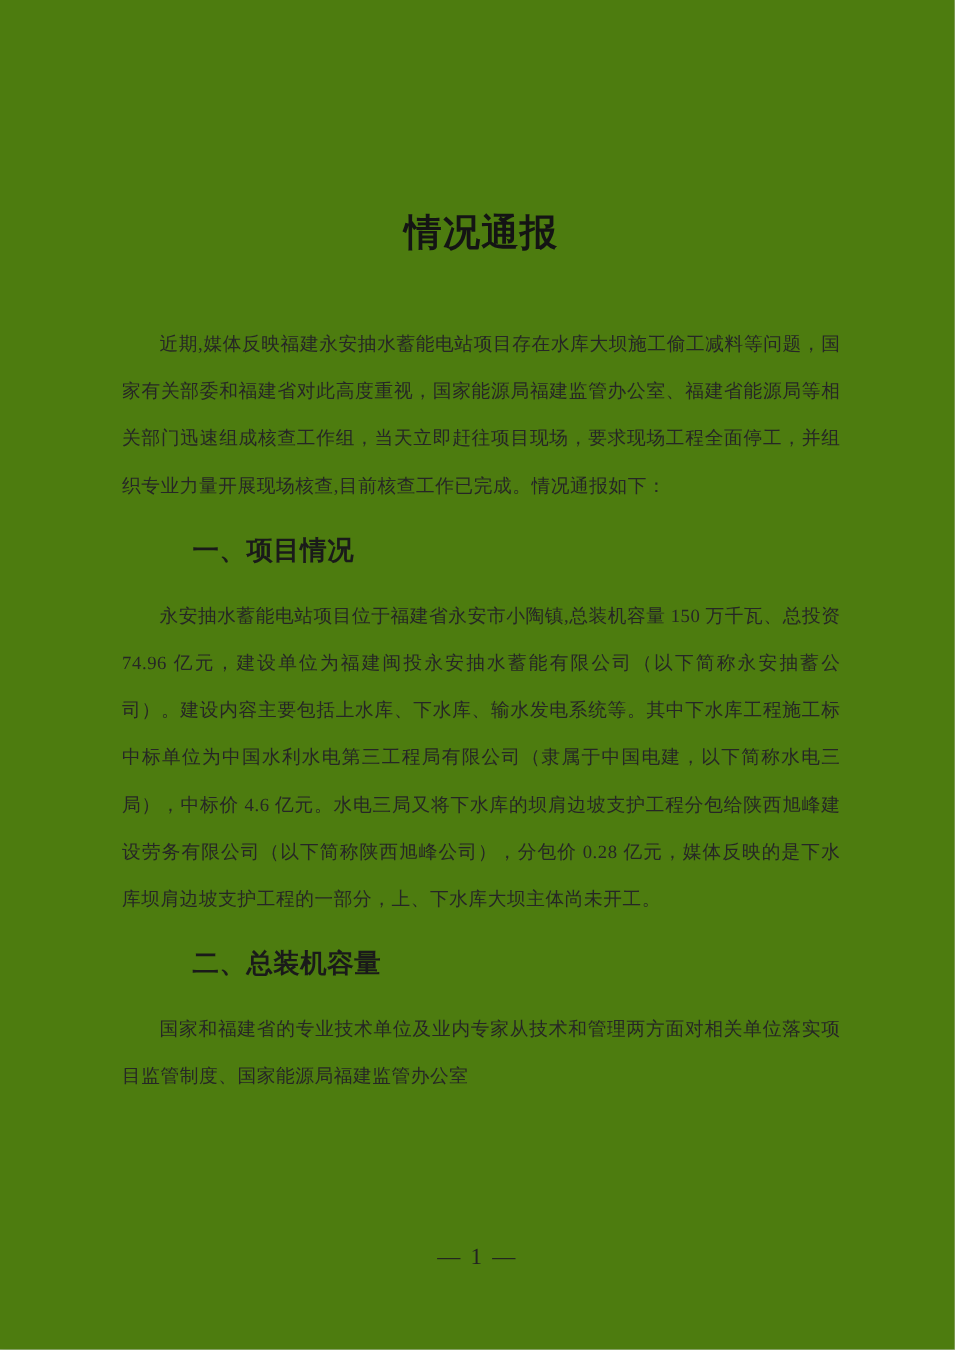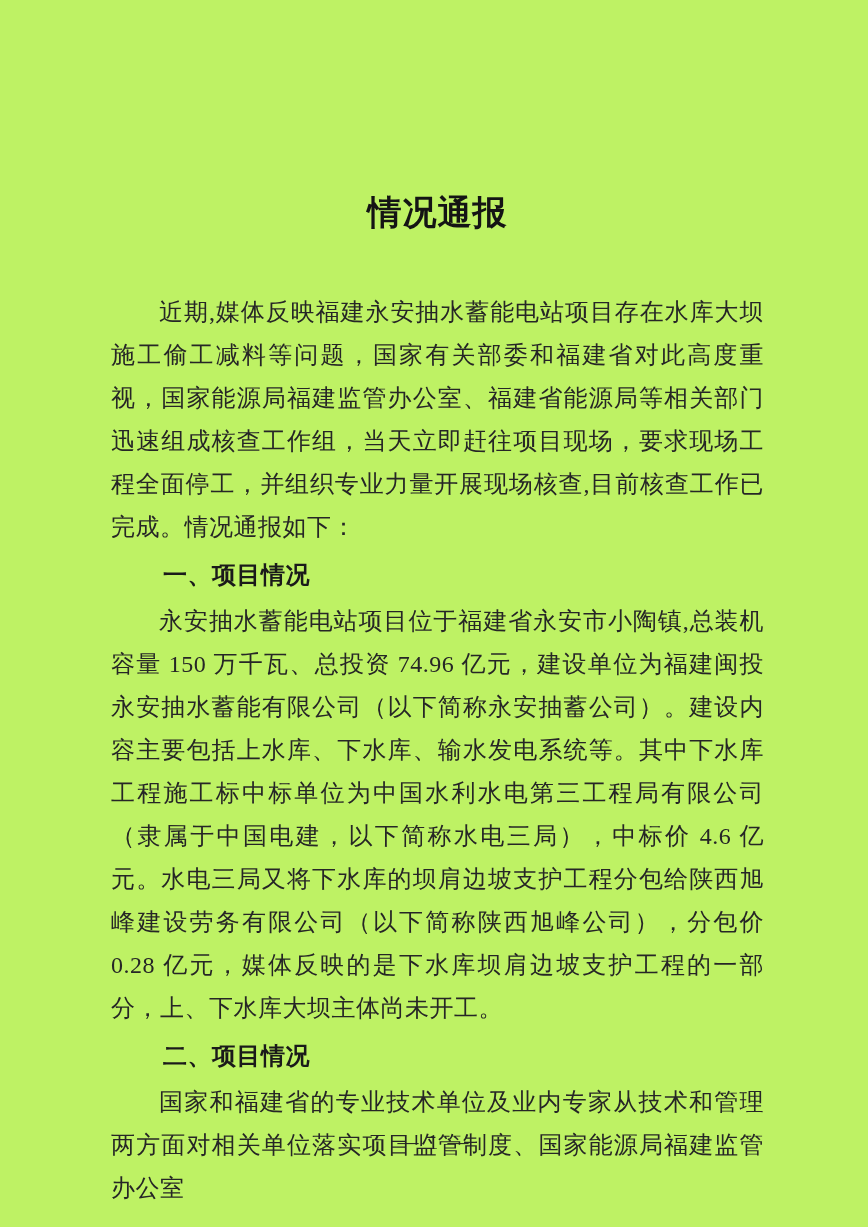--- a/index.html
+++ b/index.html
@@ -5,21 +5,21 @@
   html, body {
     margin: 0;
     padding: 0;
     background: #e8e8e8;
   }
   .page {
     position: relative;
     width: 868px;
     height: 1227px;
     margin: 0 auto;
-    background: #bef264;
+    background: #4d7c0f;
     font-family: "Liberation Serif", serif;
     overflow: hidden;
     box-shadow: 0 0 6px rgba(0,0,0,0.25);
   }
   .content {
     position: absolute;
     left: 111px;
     top: 0;
     width: 653px;
   }
@@ -30,30 +30,30 @@
     line-height: 46px;
     font-weight: 700;
     letter-spacing: 1px;
     color: #141414;
   }
   .sections {
     margin-top: 55px;
   }
   .body-para {
     margin: 0;
-    font-size: 24px;
+    font-size: 17px;
     line-height: 43px;
     text-align: justify;
     text-indent: 2em;
     letter-spacing: 0.5px;
     color: #262626;
     font-weight: 400;
   }
   .section-heading {
-    margin: 4px;
+    margin: 16px;
     font-size: 24px;
     line-height: 43px;
     font-weight: 700;
     text-indent: 2em;
     letter-spacing: 0.5px;
     color: #1a1a1a;
     font-family: "Liberation Sans", sans-serif;
   }
   .page-footer {
     position: absolute;
@@ -69,18 +69,18 @@
 </head>
 <body>
 
 <div class="page">
   <div class="content">
     <h1 class="doc-title">情况通报</h1>
     <div class="sections">
       <p class="body-para">近期,媒体反映福建永安抽水蓄能电站项目存在水库大坝施工偷工减料等问题，国家有关部委和福建省对此高度重视，国家能源局福建监管办公室、福建省能源局等相关部门迅速组成核查工作组，当天立即赶往项目现场，要求现场工程全面停工，并组织专业力量开展现场核查,目前核查工作已完成。情况通报如下：</p>
       <h2 class="section-heading">一、项目情况</h2>
       <p class="body-para">永安抽水蓄能电站项目位于福建省永安市小陶镇,总装机容量 150 万千瓦、总投资 74.96 亿元，建设单位为福建闽投永安抽水蓄能有限公司（以下简称永安抽蓄公司）。建设内容主要包括上水库、下水库、输水发电系统等。其中下水库工程施工标中标单位为中国水利水电第三工程局有限公司（隶属于中国电建，以下简称水电三局），中标价 4.6 亿元。水电三局又将下水库的坝肩边坡支护工程分包给陕西旭峰建设劳务有限公司（以下简称陕西旭峰公司），分包价 0.28 亿元，媒体反映的是下水库坝肩边坡支护工程的一部分，上、下水库大坝主体尚未开工。</p>
-      <h2 class="section-heading">二、项目情况</h2>
+      <h2 class="section-heading">二、总装机容量</h2>
       <p class="body-para">国家和福建省的专业技术单位及业内专家从技术和管理两方面对相关单位落实项目监管制度、国家能源局福建监管办公室</p>
     </div>
   </div>
   <div class="page-footer">— 1 —</div>
 </div>
 
 </body></html>

